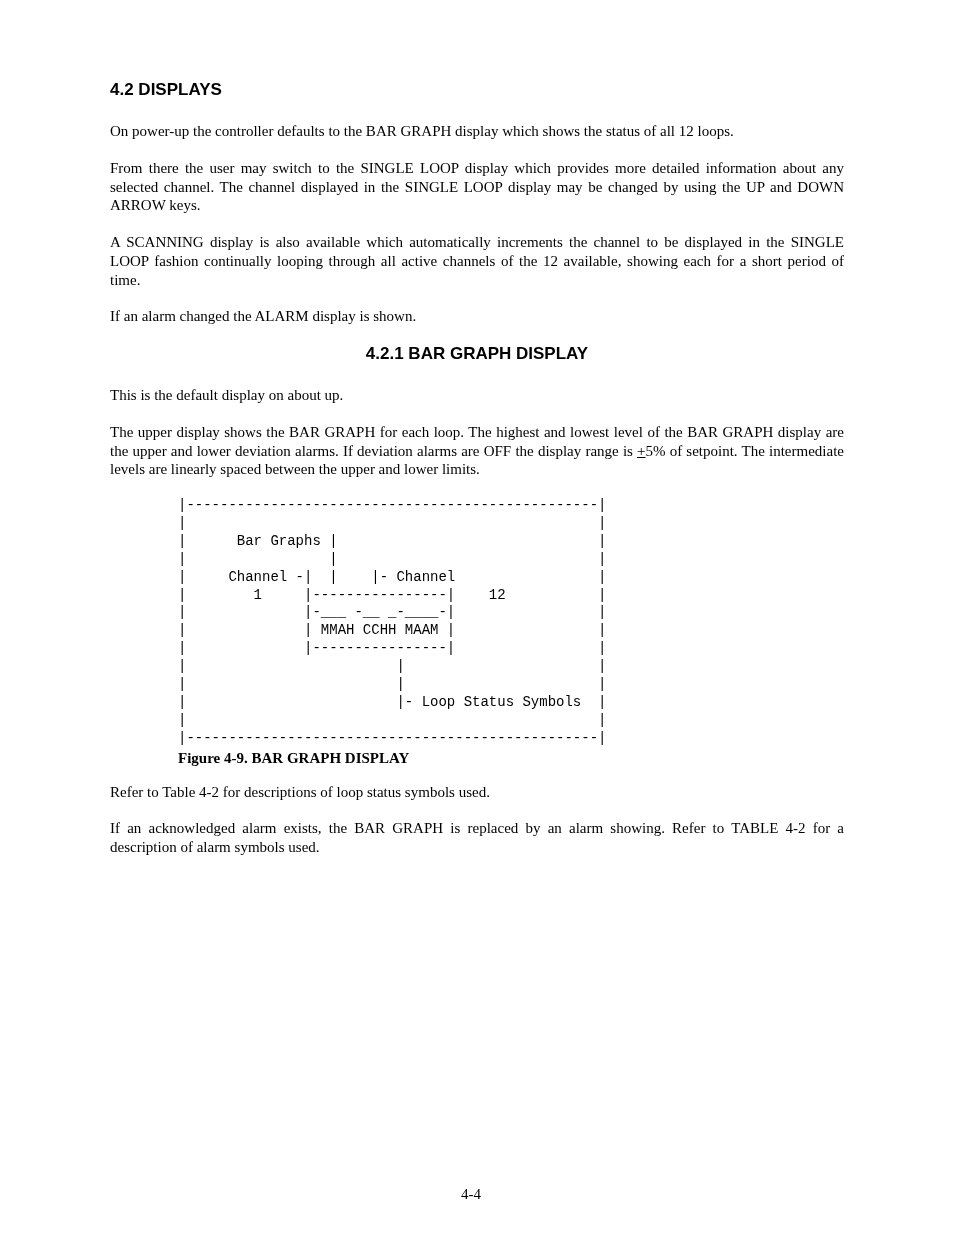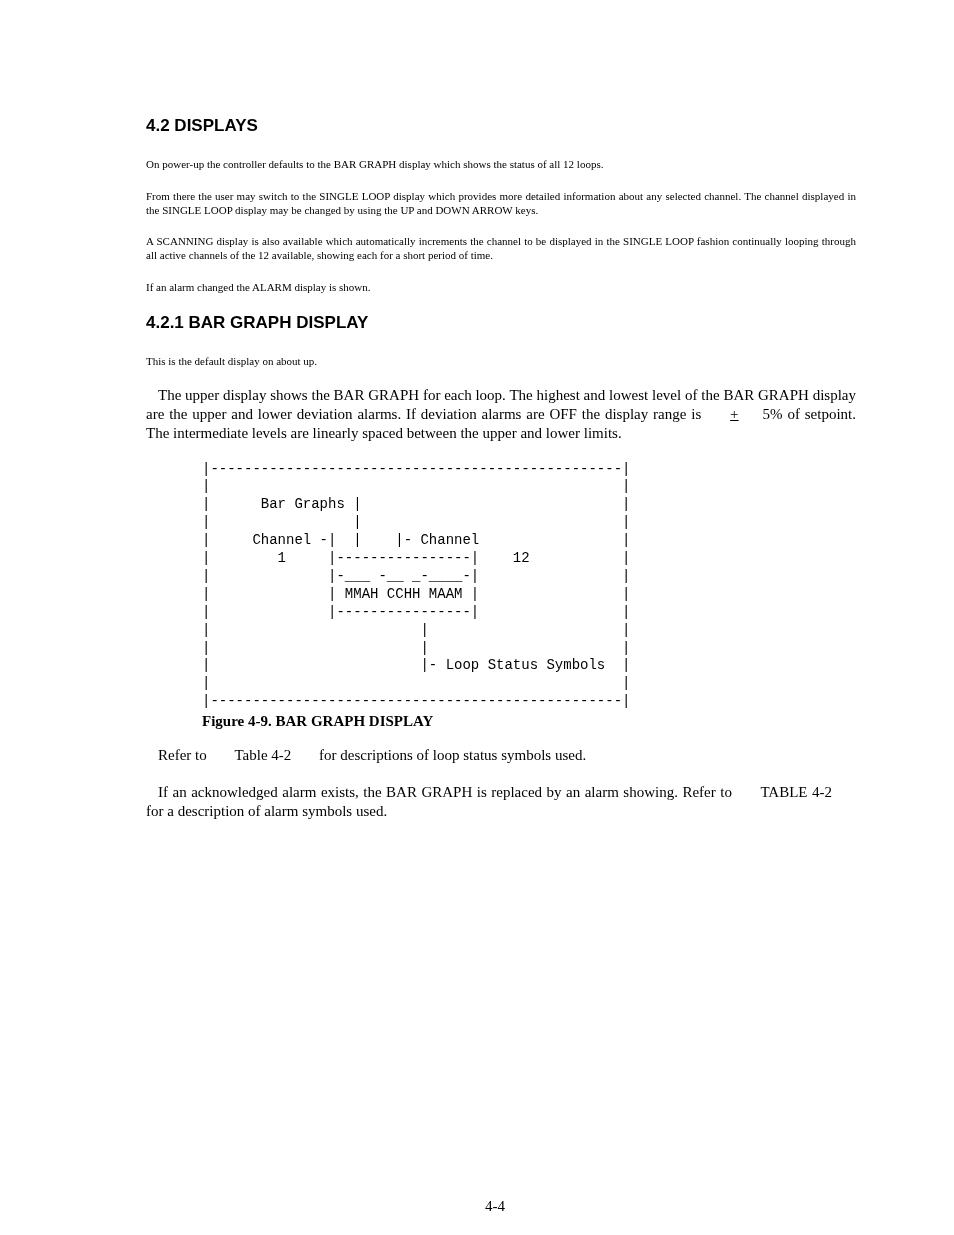--- a/index.html
+++ b/index.html
@@ -1,42 +1,43 @@
 <!DOCTYPE html>
 <html><head>
   <meta charset="utf-8">
   <style>
-    * { box-sizing: border-box; margin: 12px; padding: 0; }
+    * { box-sizing: border-box; margin: 0; padding: 0; }
     body {
       background: #fff;
       width: 954px;
       height: 1235px;
       font-family: 'Times New Roman', Times, serif;
       color: #000;
       padding: 80px 110px 40px 110px;
       position: relative;
     }
     h2.section {
       font-family: Arial, Helvetica, sans-serif;
       font-weight: bold;
       font-size: 17px;
       margin-bottom: 22px;
     }
     p.body {
-      font-size: 11px;
+      font-size: 15px;
       line-height: 1.25;
       text-align: justify;
       margin-bottom: 18px;
     }
     h2.subsection {
       font-family: Arial, Helvetica, sans-serif;
       font-weight: bold;
       font-size: 17px;
       margin-top: 6px;
       margin-bottom: 22px;
+      text-align: center;
     }
     pre.ascii {
       font-family: 'Courier New', Courier, monospace;
       font-size: 14px;
       line-height: 1.28;
       white-space: pre;
       margin: 6px 0 0 68px;
     }
     .figcaption {
       font-family: 'Times New Roman', Times, serif;

